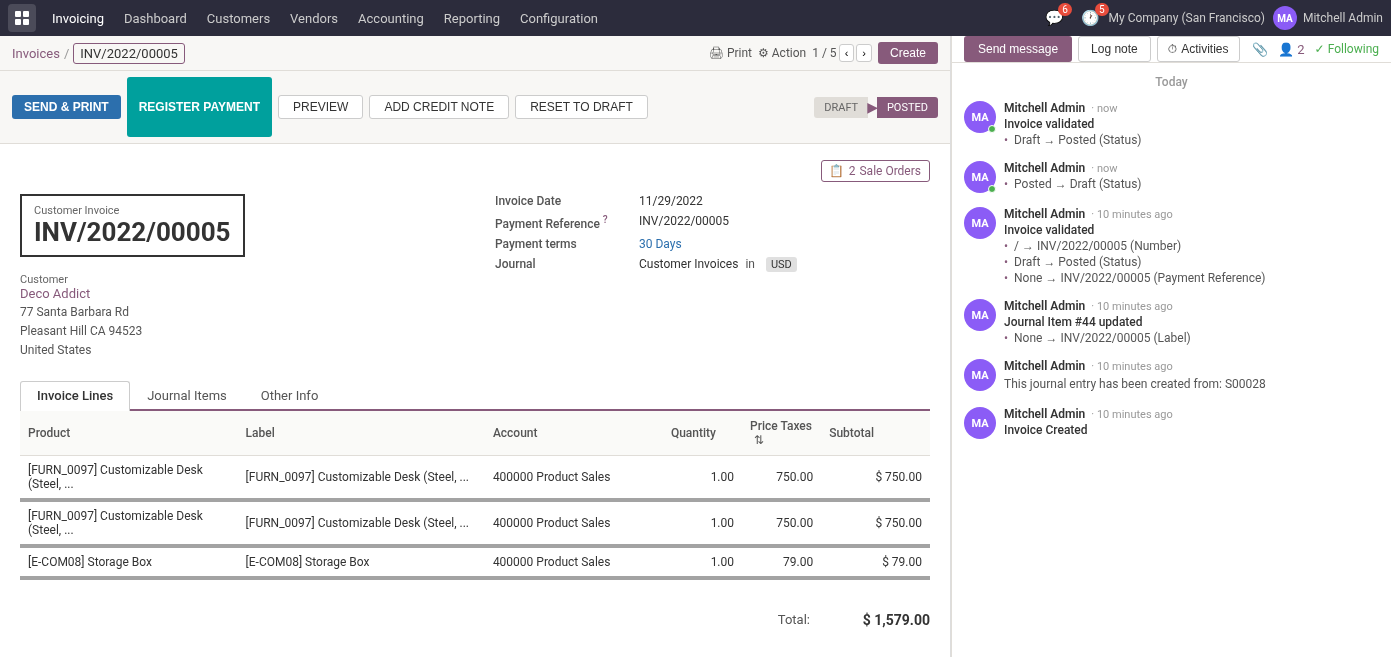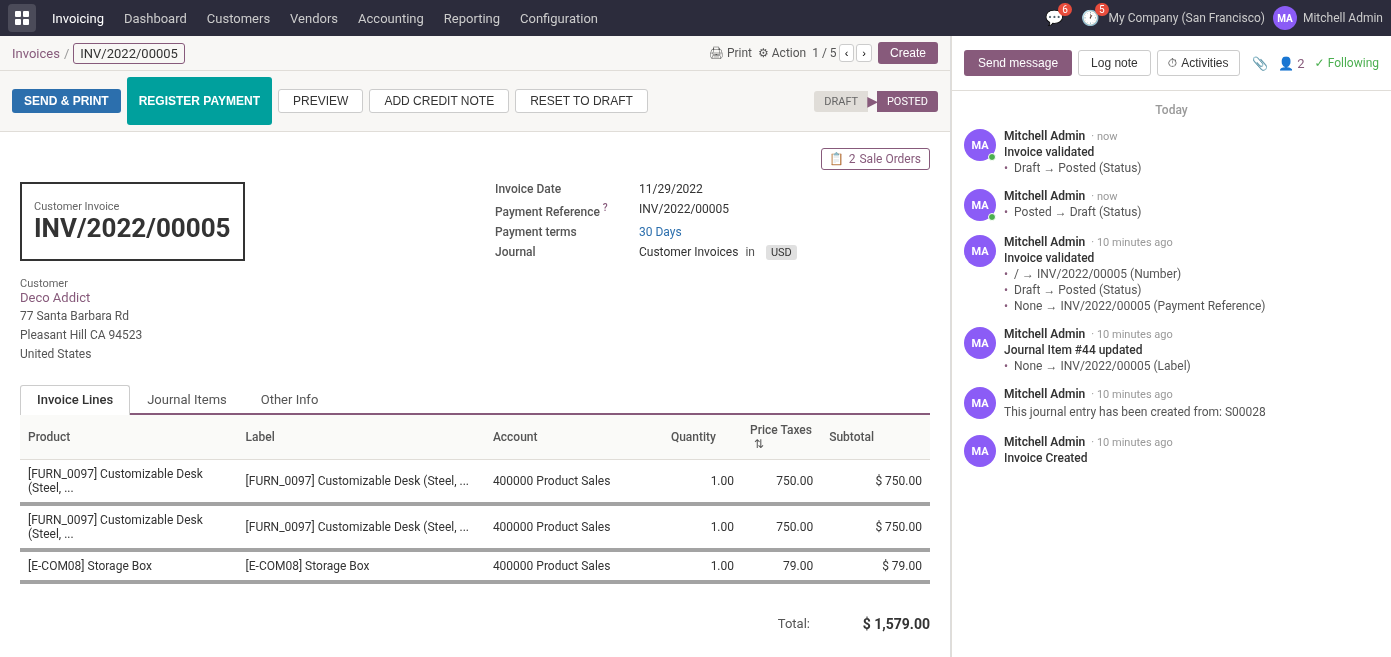--- a/index.html
+++ b/index.html
@@ -35,35 +35,35 @@
     .bc-right { display: flex; align-items: center; gap: 6px; }
     .bc-print { color: #555; font-size: 12px; cursor: pointer; display: flex; align-items: center; gap: 3px; }
     .bc-action { color: #555; font-size: 12px; cursor: pointer; display: flex; align-items: center; gap: 3px; }
     .bc-nav { display: flex; align-items: center; gap: 2px; font-size: 12px; color: #555; }
     .bc-nav button { border: 1px solid #ccc; background: white; cursor: pointer; padding: 2px 5px; border-radius: 3px; font-size: 11px; }
     .btn-create { background: #875a7b; color: white; border: none; padding: 4px 12px; border-radius: 3px; cursor: pointer; font-size: 12px; }
 
     
     .action-bar { display: flex; align-items: center; padding: 6px 12px; background: #f8f7f5; border-bottom: 1px solid #e0ddd8; gap: 6px; }
     .btn-send-print { background: #2c6fad; color: white; border: none; padding: 5px 12px; border-radius: 3px; cursor: pointer; font-size: 12px; font-weight: 600; }
-    .btn-register { background: #00a09d; color: white; border: none; padding: 17px 12px; border-radius: 3px; cursor: pointer; font-size: 12px; font-weight: 600; }
+    .btn-register { background: #00a09d; color: white; border: none; padding: 23px 12px; border-radius: 3px; cursor: pointer; font-size: 12px; font-weight: 600; }
     .btn-outline { background: white; color: #333; border: 1px solid #ccc; padding: 4px 14px; border-radius: 3px; cursor: pointer; font-size: 12px; }
     .action-spacer { flex: 1; }
     .status-badge { display: flex; align-items: center; gap: 0; }
     .status-draft { background: #e0ddd8; color: #666; padding: 4px 10px; font-size: 11px; border-radius: 3px 0 0 3px; }
     .status-posted { background: #875a7b; color: white; padding: 4px 10px; font-size: 11px; border-radius: 0 3px 3px 0; }
 
     
     .invoice-content { padding: 16px 20px; }
     .sale-orders-link { display: flex; justify-content: flex-end; margin-bottom: 12px; }
     .sale-orders-btn { display: flex; align-items: center; gap: 4px; color: #875a7b; font-size: 12px; cursor: pointer; border: 1px solid #875a7b; padding: 3px 8px; border-radius: 3px; }
 
     .invoice-header { display: flex; gap: 40px; margin-bottom: 20px; }
     .invoice-left { flex: 1; }
-    .invoice-type-box { border: 2px solid #333; padding: 16px 12px; display: inline-block; margin-bottom: 8px; }
+    .invoice-type-box { border: 2px solid #333; padding: 8px 12px; display: inline-block; margin-bottom: 8px; }
     .invoice-type-label { font-size: 11px; color: #666; }
     .invoice-number { font-size: 26px; font-weight: bold; color: #333; }
     .customer-label { font-size: 11px; color: #666; margin-top: 8px; }
     .customer-name { color: #875a7b; font-size: 13px; cursor: pointer; }
     .customer-address { font-size: 12px; color: #555; line-height: 1.6; margin-top: 2px; }
 
     .invoice-right { flex: 1; }
     .field-row { display: flex; align-items: flex-start; margin-bottom: 6px; gap: 4px; }
     .field-label { font-size: 12px; color: #555; font-weight: 500; min-width: 140px; }
     .field-value { font-size: 12px; color: #333; }
@@ -91,21 +91,21 @@
     .footer-note { font-size: 12px; color: #555; margin-bottom: 16px; }
     .totals { display: flex; flex-direction: column; align-items: flex-end; gap: 8px; }
     .total-row { display: flex; gap: 20px; align-items: center; }
     .total-label { font-size: 13px; color: #555; min-width: 80px; text-align: right; }
     .total-value { font-size: 14px; font-weight: bold; color: #333; min-width: 100px; text-align: right; }
     .amount-due-label { font-size: 13px; color: #555; }
     .amount-due-value { font-size: 16px; font-weight: bold; color: #333; }
 
     
     .right-panel { width: 440px; background: white; display: flex; flex-direction: column; border-left: 1px solid #e0ddd8; }
-    .right-header { display: flex; align-items: center; padding: 14px 12px; border-bottom: 1px solid #e0ddd8; gap: 6px; }
+    .right-header { display: flex; align-items: center; padding: 0 12px; border-bottom: 1px solid #e0ddd8; gap: 6px; }
     .btn-send-msg { background: #875a7b; color: white; border: none; padding: 6px 14px; border-radius: 3px; cursor: pointer; font-size: 12px; font-weight: 500; }
     .btn-log-note { background: white; color: #333; border: 1px solid #ccc; padding: 5px 12px; border-radius: 3px; cursor: pointer; font-size: 12px; }
     .btn-activities { background: white; color: #333; border: 1px solid #ccc; padding: 5px 10px; border-radius: 3px; cursor: pointer; font-size: 12px; display: flex; align-items: center; gap: 4px; }
     .right-icons { flex: 1; display: flex; justify-content: flex-end; align-items: center; gap: 10px; }
     .icon-link { color: #875a7b; font-size: 13px; cursor: pointer; display: flex; align-items: center; gap: 3px; }
     .following-btn { display: flex; align-items: center; gap: 3px; color: #4caf50; font-size: 12px; cursor: pointer; }
     .check-icon { color: #4caf50; }
 
     
     .chatter { flex: 1; overflow-y: auto; padding: 12px; }

